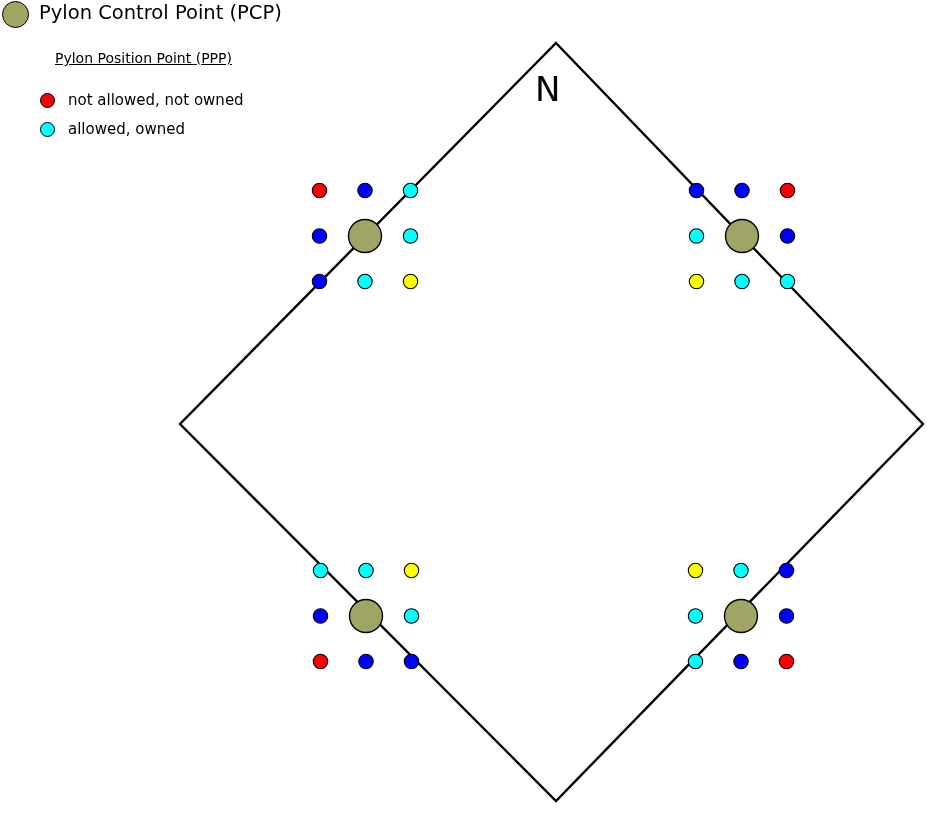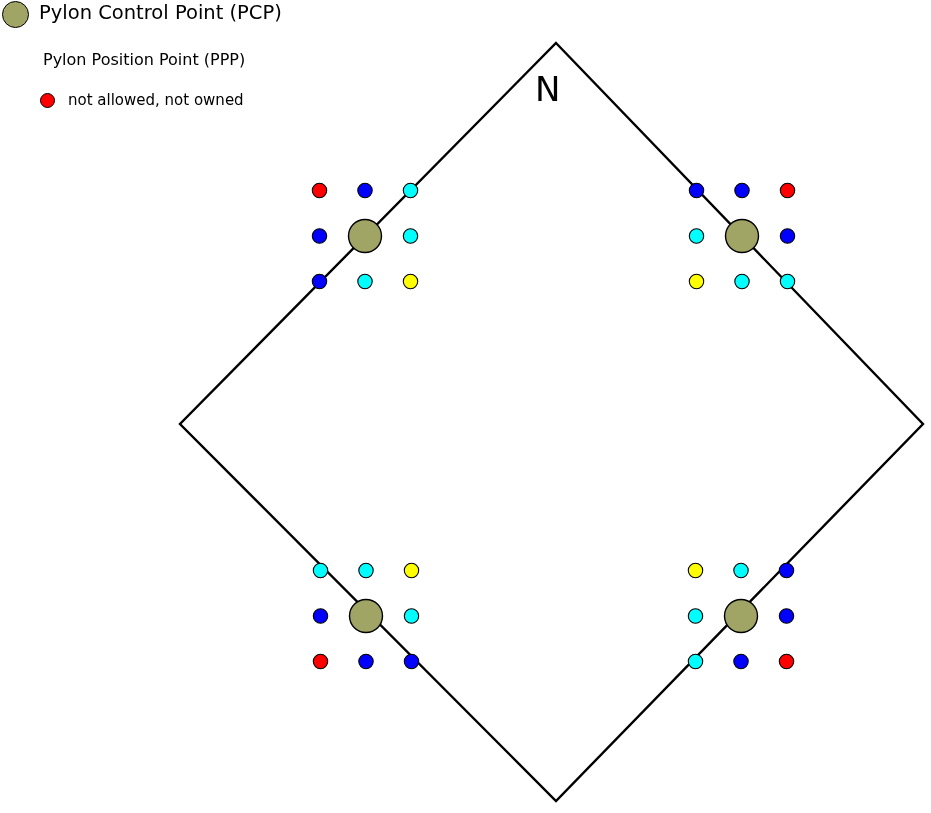--- a/index.html
+++ b/index.html
@@ -20,21 +20,21 @@
 
   .legend { position: absolute; left: 0; top: 0; z-index: 2; }
 
   .pcp-row { position: absolute; left: 2px; top: 1px; display: flex; align-items: flex-start; gap: 10px; }
   .pcp-swatch {
     width: 27px; height: 27px; border-radius: 50%;
     border: 1.5px solid #000; display: inline-block; flex: 0 0 auto;
   }
   .pcp-label { font-size: 19.5px; white-space: nowrap; }
 
-  .ppp-title { position: absolute; left: 43px; top: 50px; font-size: 16px; white-space: nowrap; }
+  .ppp-title { position: absolute; left: 55px; top: 50px; font-size: 14px; white-space: nowrap; text-decoration: underline; }
 
   .legend-items { position: absolute; left: 40px; top: 86px; }
   .legend-row { display: flex; align-items: center; gap: 13px; height: 28.7px; }
   .legend-dot {
     width: 15px; height: 15px; border-radius: 50%;
     border: 1px solid #000; display: inline-block; flex: 0 0 auto;
   }
   .legend-label { font-size: 15px; white-space: nowrap; text-align: center; }
 </style>
 </head>
@@ -88,16 +88,20 @@
     <div class="pcp-row">
       <span class="pcp-swatch" style="background: rgb(160, 164, 100);"></span>
       <span class="pcp-label">Pylon Control Point (PCP)</span>
     </div>
     <div class="ppp-title">Pylon Position Point (PPP)</div>
     <div class="legend-items">
         <div class="legend-row">
           <span class="legend-dot" style="background: rgb(255, 0, 0);"></span>
           <span class="legend-label">not allowed, not owned</span>
         </div>
+        <div class="legend-row">
+          <span class="legend-dot" style="background: rgb(0, 255, 255);"></span>
+          <span class="legend-label">allowed, owned</span>
+        </div>
       </div>
   </div>
 
 </div>
 
 </body></html>

